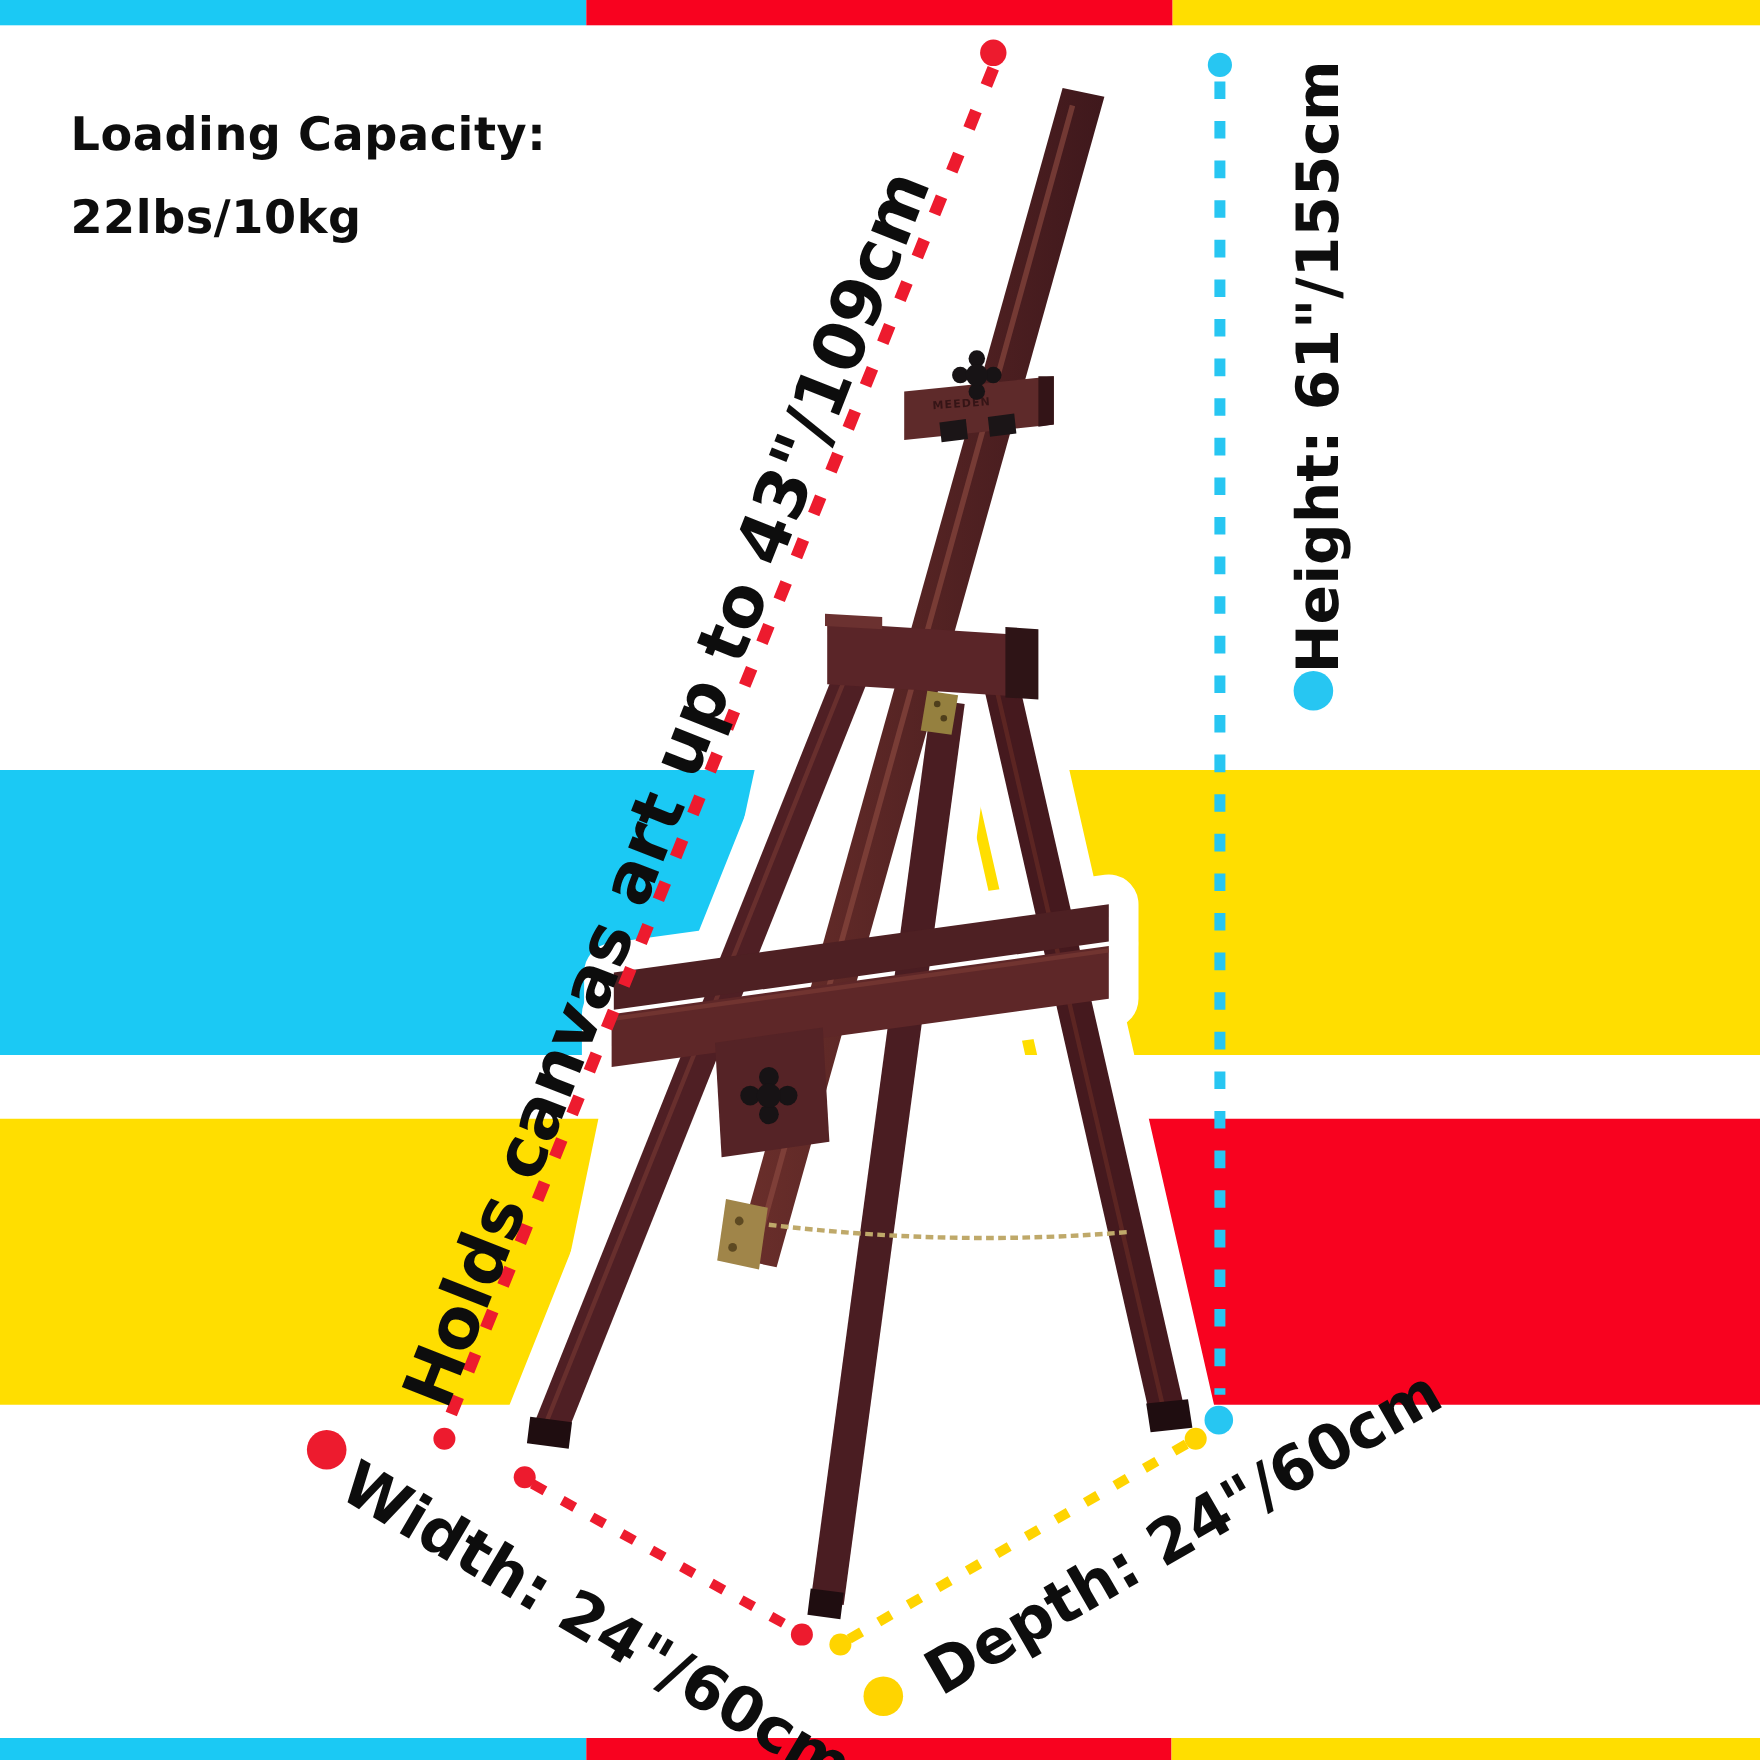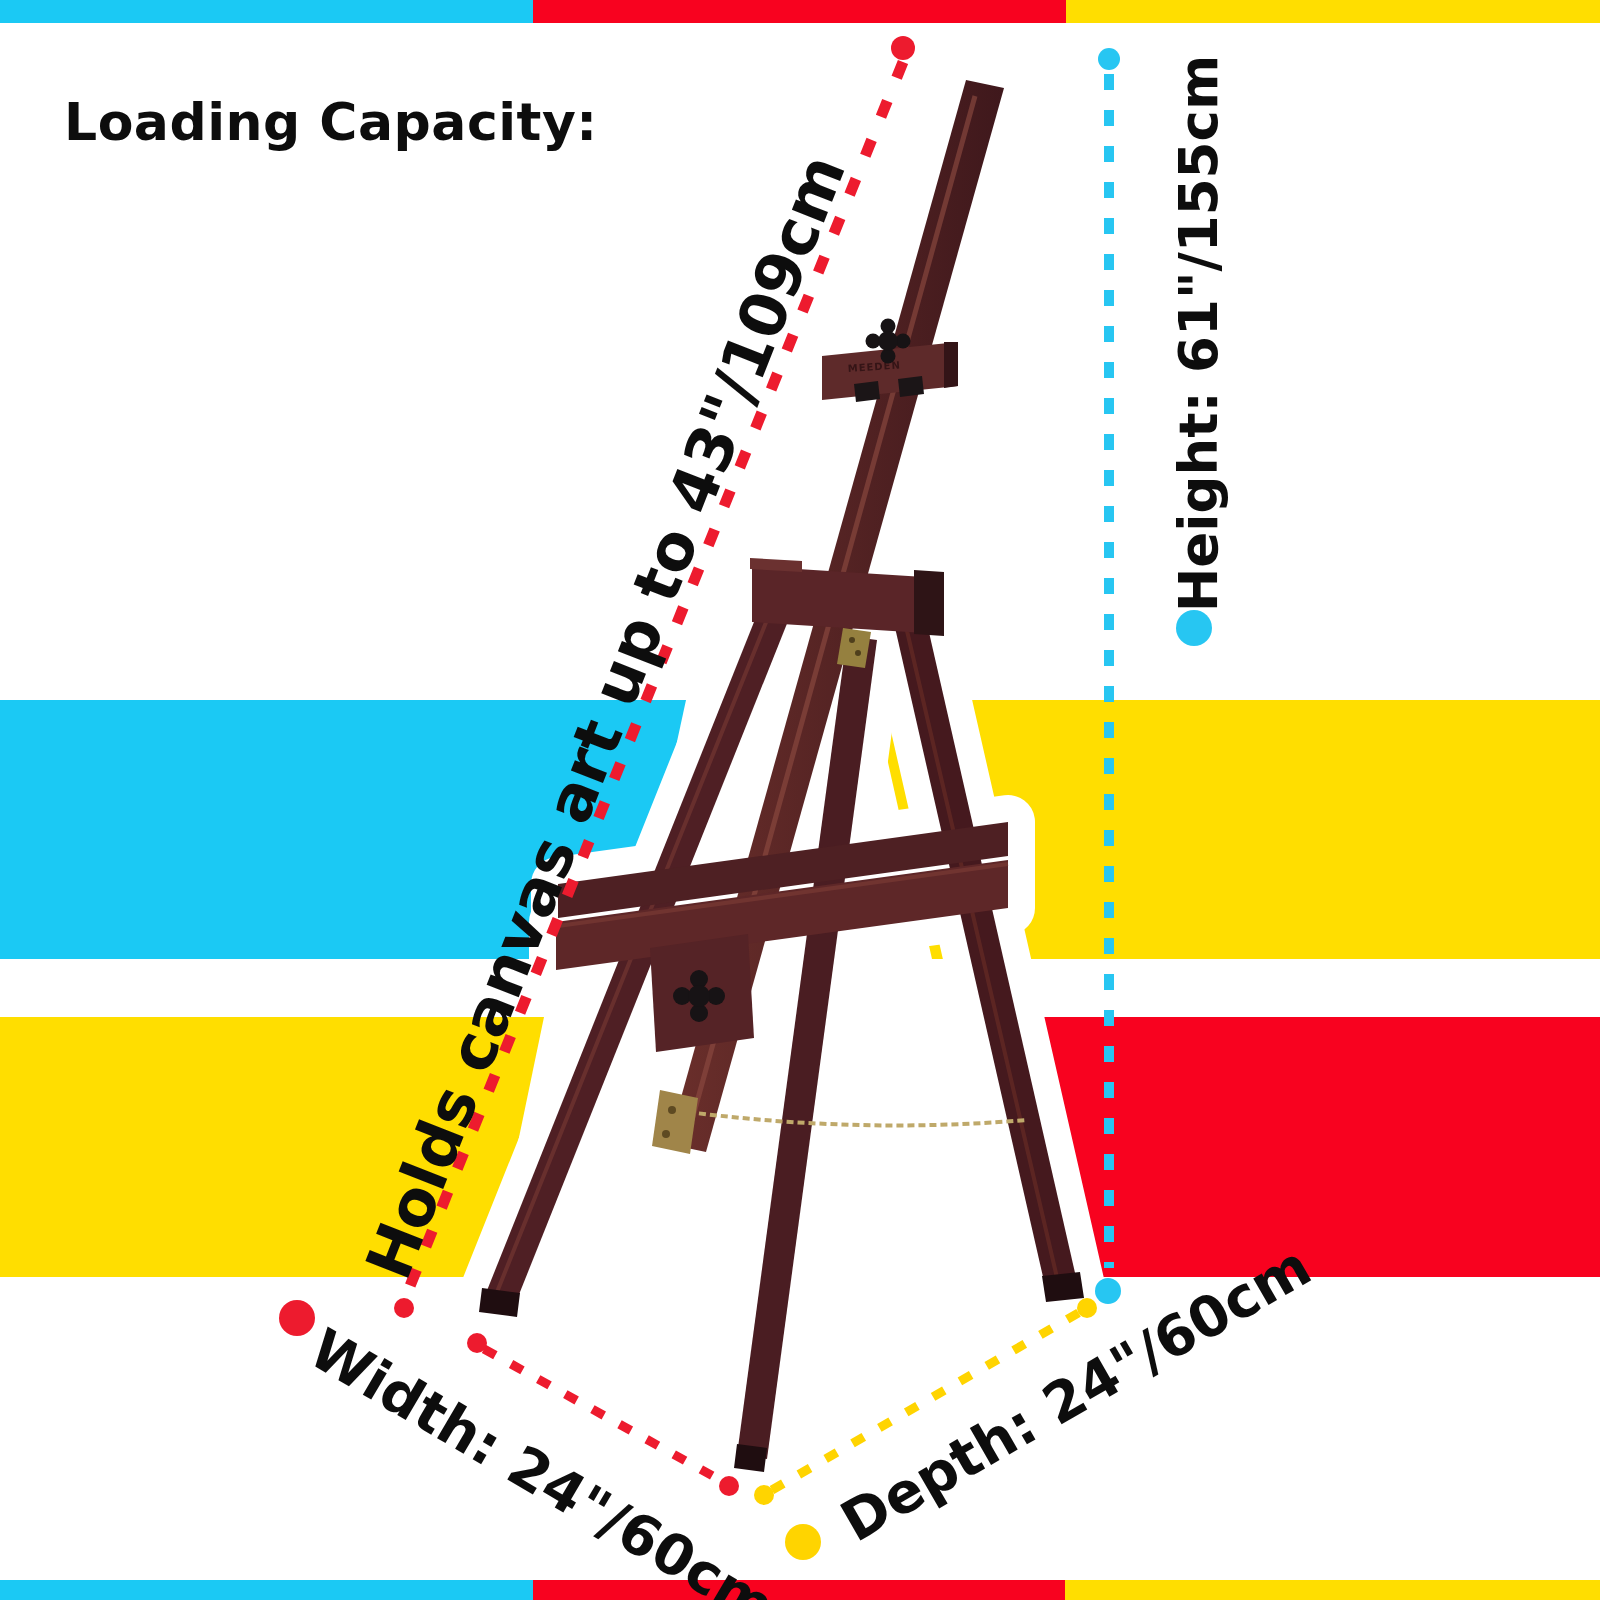--- a/index.html
+++ b/index.html
@@ -7,21 +7,21 @@
     position:relative;width:1600px;height:1600px;overflow:hidden;background:#ffffff;
     font-family:"DejaVu Sans","Liberation Sans",sans-serif;color:#0d0d0d;
   }
   svg{position:absolute;left:0;top:0;}
   .halo use{fill:#ffffff;stroke:#ffffff;stroke-width:54;stroke-linejoin:round;}
   .ann{
     position:absolute;white-space:nowrap;font-weight:600;color:#0d0d0d;
     letter-spacing:0px;
   }
   .capacity{
-    position:absolute;left:64px;top:84px;font-size:52px;line-height:76px;
+    position:absolute;left:64px;top:84px;font-size:42px;line-height:76px;
     font-weight:600;color:#0d0d0d;letter-spacing:0.5px;
   }
   .ann-holds {left:352px;top:1262px;font-size:63px;transform:rotate(-68.5deg);transform-origin:0 0;}
   .ann-height{left:1168px;top:612px;font-size:53px;transform:rotate(-90deg);transform-origin:0 0;}
   .ann-width {left:332px;top:1316px;font-size:56px;transform:rotate(30.5deg);transform-origin:0 0;}
   .ann-depth {left:830px;top:1498px;font-size:56px;transform:rotate(-30deg);transform-origin:0 0;}
   .logo-text{font-size:10px;fill:#2e1113;opacity:.85;letter-spacing:1px;font-weight:700;}
 </style>
 </head>
 <body>
@@ -150,20 +150,21 @@
 
       <line x1="772" y1="1490" x2="1080" y2="1312" stroke="#FFD400" stroke-width="9" stroke-dasharray="13 18"></line>
       <circle cx="764" cy="1495" r="10" fill="#FFD400"></circle>
       <circle cx="1087" cy="1308" r="10" fill="#FFD400"></circle>
       <circle cx="803" cy="1542" r="18" fill="#FFD400"></circle>
     </g>
   </svg>
 
   <div class="capacity">
     <div>Loading Capacity:</div>
+    <div>22lbs/10kg</div>
   </div>
 
   <div class="ann ann-holds">Holds canvas art up to 43"/109cm</div>
   <div class="ann ann-height">Height: 61"/155cm</div>
   <div class="ann ann-width">Width: 24"/60cm</div>
   <div class="ann ann-depth">Depth: 24"/60cm</div>
 
 </div>
 
 </body></html>

